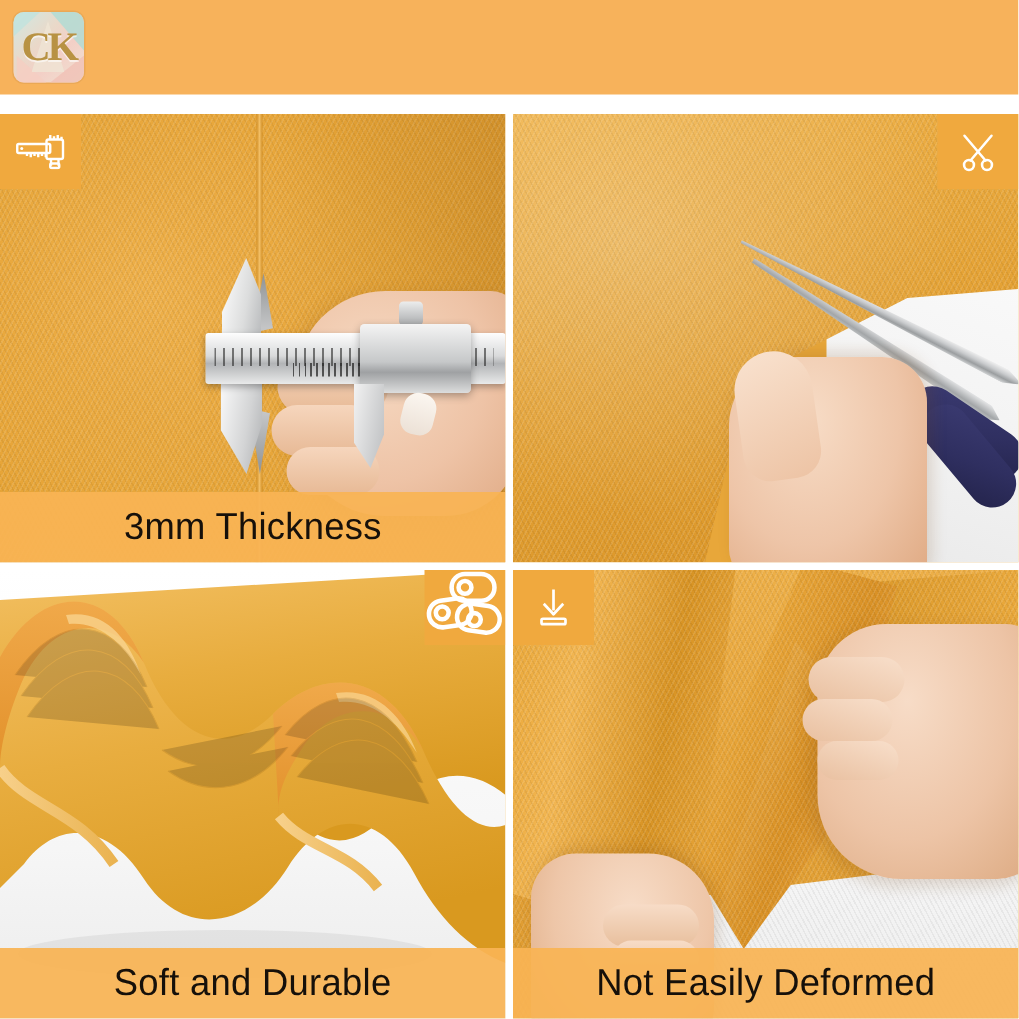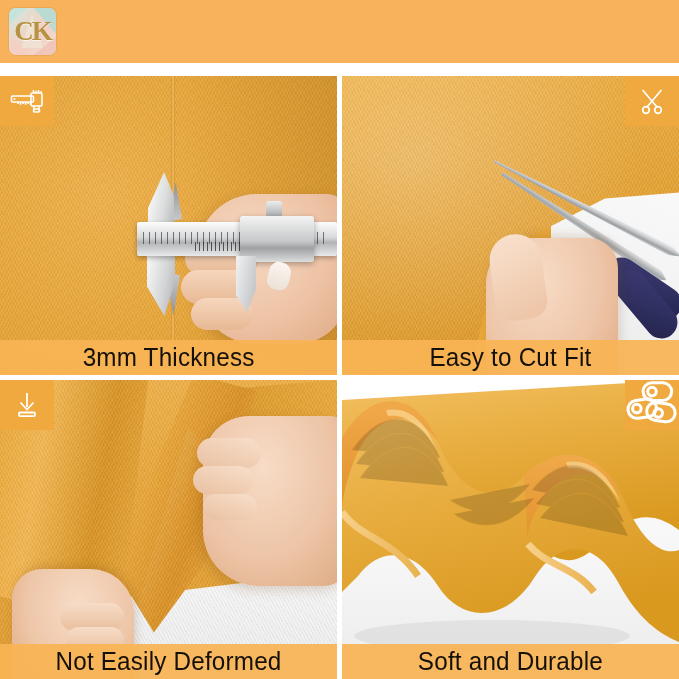--- a/index.html
+++ b/index.html
@@ -78,21 +78,21 @@
     background:#f0a93e;
     display:flex;align-items:center;justify-content:center;
     z-index:6;
   }
   .badge.left{left:0;}
   .badge.right{right:0;}
   .badge svg{display:block;}
 
   
   .caption{
-    position:absolute;left:0;bottom:0;width:100%;height:35px;
+    position:absolute;left:0;bottom:0;width:100%;height:47px;
     background:rgba(249,180,84,.93);
     display:flex;align-items:center;justify-content:center;
     z-index:7;
   }
   .caption span{
     font-size:25px;color:#16100a;font-weight:400;letter-spacing:.2px;
     transform:scaleX(.97);
   }
 
   
@@ -367,55 +367,20 @@
 
       <div class="badge right">
         <svg width="28" height="28" viewBox="0 0 28 28" fill="none" stroke="#ffffff" stroke-width="1.7" stroke-linecap="round">
           <path d="M5 3.5 L19 20"></path>
           <path d="M23 3.5 L9 20"></path>
           <circle cx="8" cy="23" r="3.3"></circle>
           <circle cx="20" cy="23" r="3.3"></circle>
         </svg>
       </div>
 
-      <div class="caption">
-        <span>Easy to Cut Fit</span>
-      </div>
-    </div>
-
-    <div class="panel p3">
-      <div class="bg"></div>
-      <div class="whitefloor"></div>
-      <div class="drapeL"></div>
-      <div class="drapeR"></div>
-      <div class="fold"></div>
-      <div class="edge"></div>
-      <div class="tex"></div>
-
-      <div class="hand3L">
-        <span class="f" style="left:48px;top:34px;width:64px;height:28px;"></span>
-        <span class="f" style="left:54px;top:58px;width:58px;height:26px;"></span>
-      </div>
-      <div class="hand3R">
-        <span class="f" style="left:-6px;top:22px;width:64px;height:30px;"></span>
-        <span class="f" style="left:-10px;top:50px;width:60px;height:28px;"></span>
-        <span class="f" style="left:0px;top:78px;width:54px;height:26px;"></span>
-      </div>
-
-      <div class="badge left">
-        <svg width="26" height="28" viewBox="0 0 26 28" fill="none" stroke="#ffffff" stroke-width="1.8" stroke-linejoin="round">
-          <path d="M13 2 L13 16"></path>
-          <path d="M6.5 11.5 L13 18.5 L19.5 11.5"></path>
-          <rect x="5" y="21.5" width="16" height="3.6" rx="1"></rect>
-        </svg>
-      </div>
-
-      <div class="caption">
-        <span>Not Easily Deformed</span>
-      </div>
     </div>
 
     <div class="panel p4">
       <div class="bgwhite"></div>
       <div class="wavewrap">
         <svg viewBox="0 0 337 299" preserveAspectRatio="none">
           <defs>
             <linearGradient id="topface" x1="0" y1="0" x2="0.3" y2="1">
               <stop offset="0" stop-color="#f3c063"></stop>
               <stop offset="0.45" stop-color="#e8ad3f"></stop>
@@ -479,17 +444,49 @@
           <rect x="12" y="13" width="16" height="10" rx="5" transform="rotate(8 20 18)"></rect>
           <circle cx="18.5" cy="18.5" r="2.4"></circle>
         </svg>
       </div>
 
       <div class="caption">
         <span>Soft and Durable</span>
       </div>
     </div>
 
+    <div class="panel p3">
+      <div class="bg"></div>
+      <div class="whitefloor"></div>
+      <div class="drapeL"></div>
+      <div class="drapeR"></div>
+      <div class="fold"></div>
+      <div class="edge"></div>
+      <div class="tex"></div>
+
+      <div class="hand3L">
+        <span class="f" style="left:48px;top:34px;width:64px;height:28px;"></span>
+        <span class="f" style="left:54px;top:58px;width:58px;height:26px;"></span>
+      </div>
+      <div class="hand3R">
+        <span class="f" style="left:-6px;top:22px;width:64px;height:30px;"></span>
+        <span class="f" style="left:-10px;top:50px;width:60px;height:28px;"></span>
+        <span class="f" style="left:0px;top:78px;width:54px;height:26px;"></span>
+      </div>
+
+      <div class="badge left">
+        <svg width="26" height="28" viewBox="0 0 26 28" fill="none" stroke="#ffffff" stroke-width="1.8" stroke-linejoin="round">
+          <path d="M13 2 L13 16"></path>
+          <path d="M6.5 11.5 L13 18.5 L19.5 11.5"></path>
+          <rect x="5" y="21.5" width="16" height="3.6" rx="1"></rect>
+        </svg>
+      </div>
+
+      <div class="caption">
+        <span>Not Easily Deformed</span>
+      </div>
+    </div>
+
   </div>
 
   <div class="divider-v"></div>
   <div class="divider-h"></div>
 </div>
 
 </body></html>

